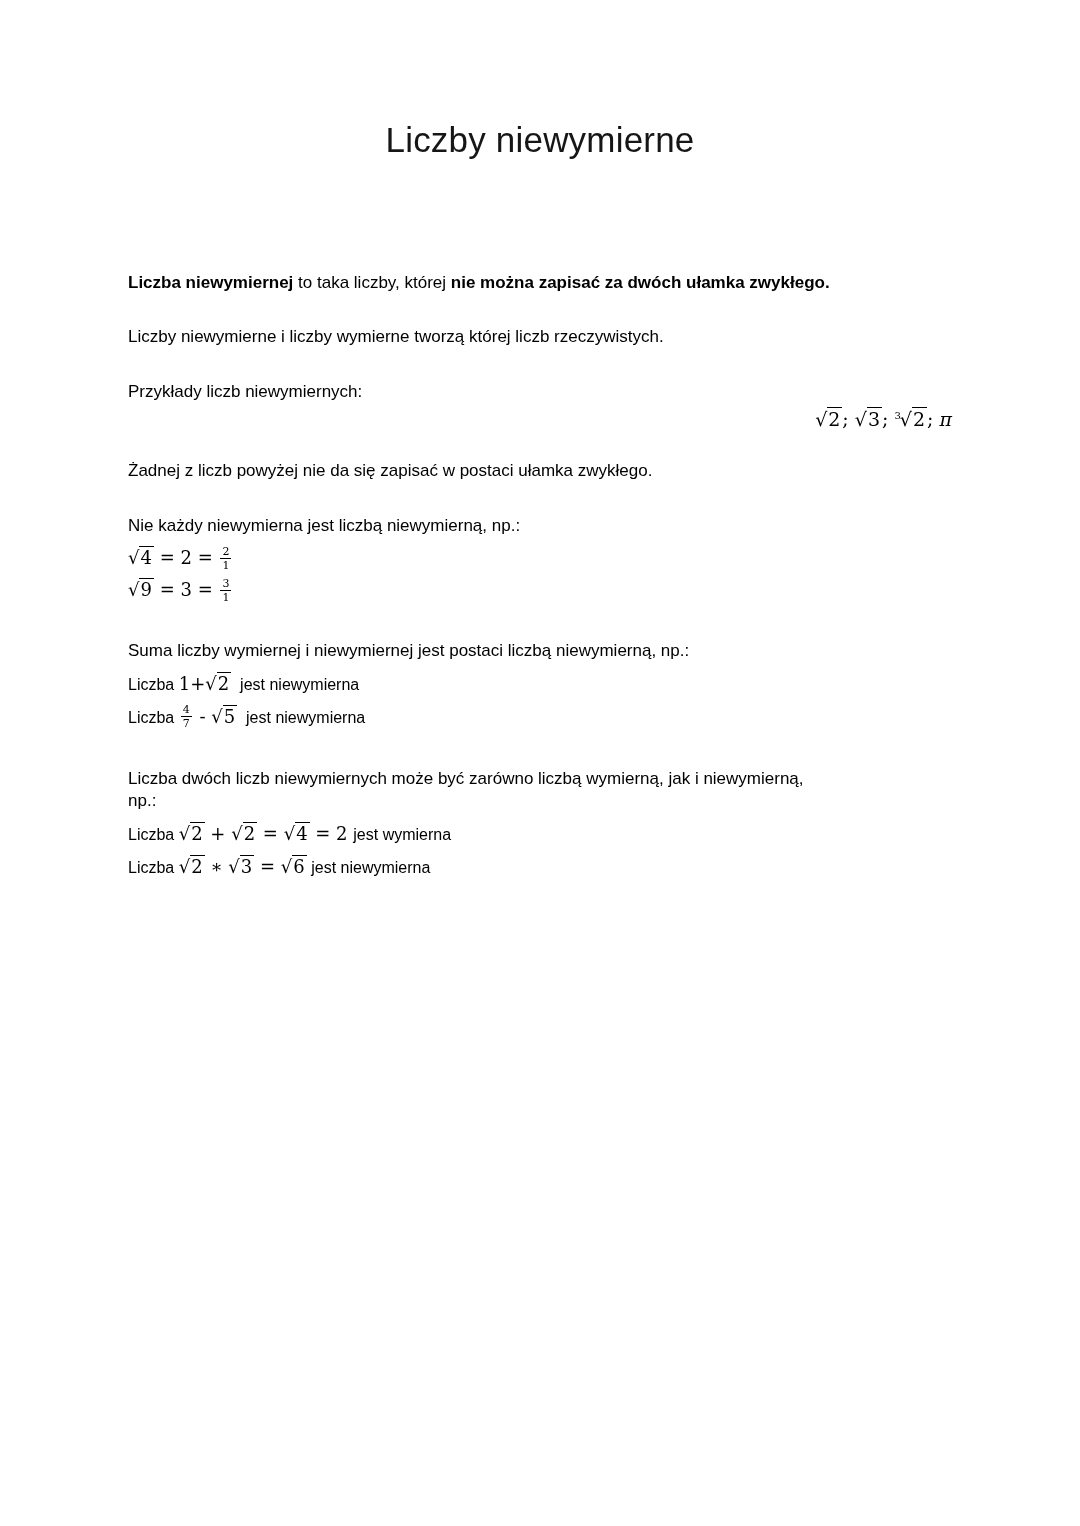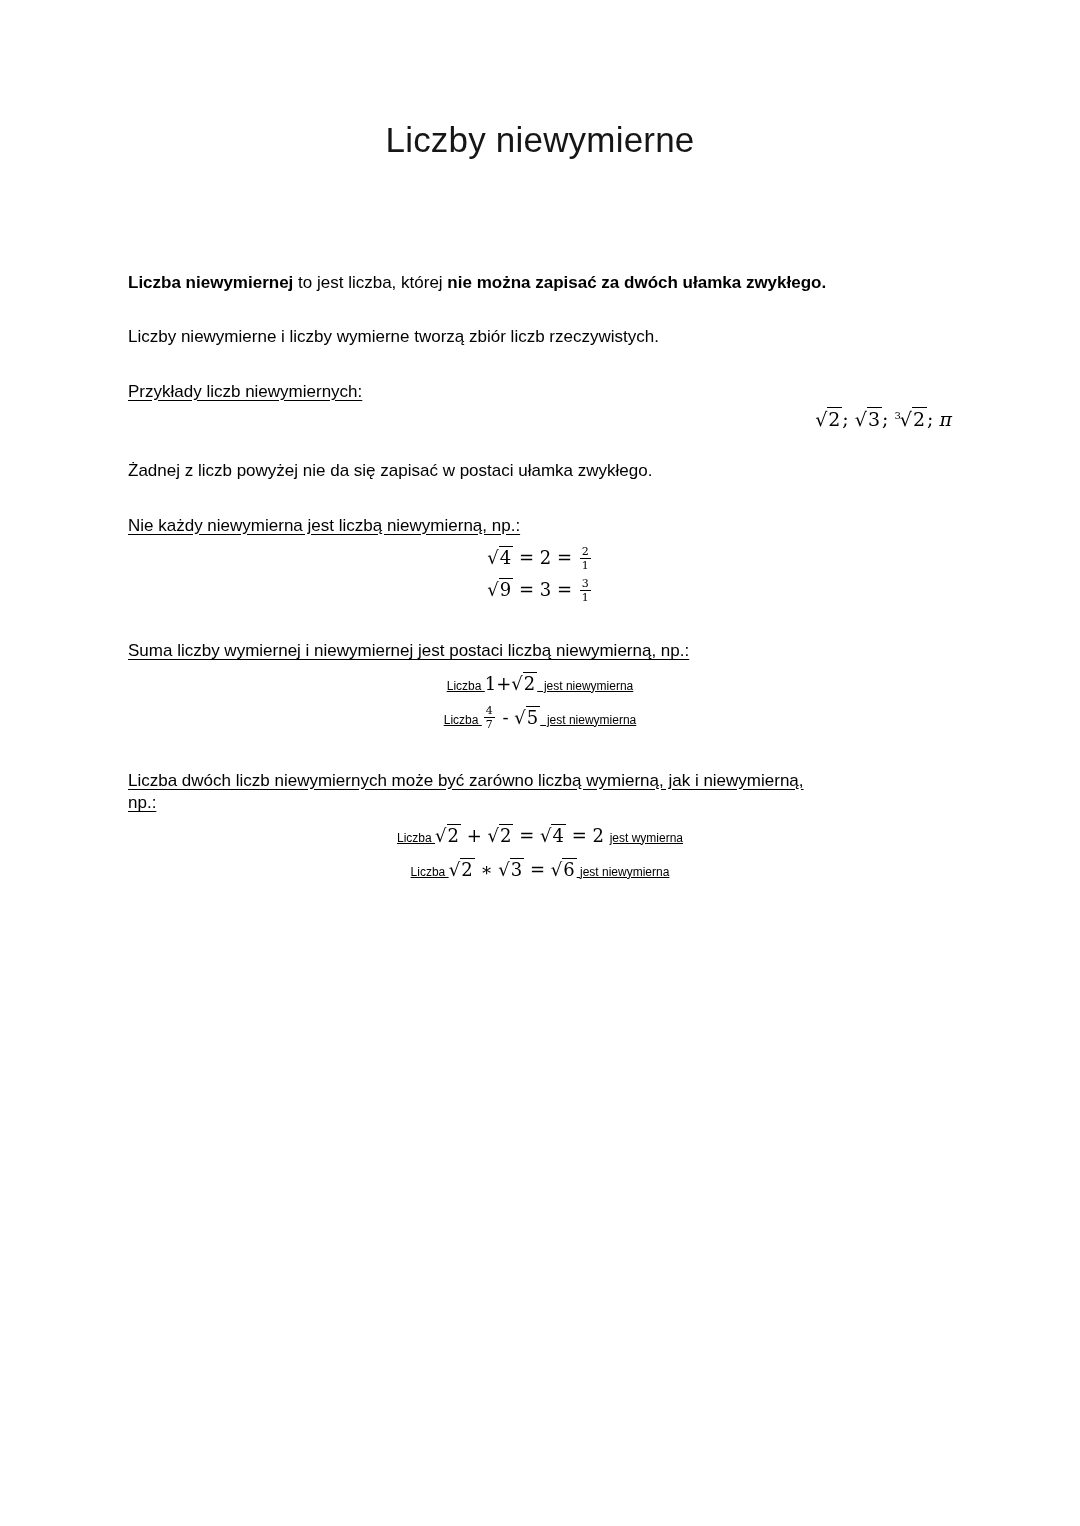--- a/index.html
+++ b/index.html
@@ -32,45 +32,43 @@
     font-size: 17px;
     line-height: 1.32;
     margin: 0 0 32px 0;
   }
   .heading {
     font-size: 17px;
     line-height: 1.32;
     margin: 0 0 5px 0;
   }
   .heading .u {
-    text-decoration: underline;
     text-underline-offset: 3px;
   }
   b, strong { font-weight: 700; }
 
   
   .math-single {
     text-align: right;
     font-family: "DejaVu Serif", serif;
     font-size: 19px;
     margin: 2px 0 30px 0;
   }
   .math-block {
-    text-align: center;
+    text-align: left;
     margin: 2px 0 34px 0;
   }
   .math-line {
     font-family: "DejaVu Serif", serif;
     font-size: 18px;
     line-height: 32px;
   }
   .math-line .sans, .math-single .sans {
     font-family: "Liberation Sans", sans-serif;
-    font-size: 12px;
-    text-decoration: underline;
+    font-size: 16px;
   }
   .sqrt { white-space: nowrap; }
   .sqrt .radicand {
     border-top: 1.4px solid #000;
     padding: 0 2px 0 1px;
   }
   .frac {
     display: inline-flex;
     flex-direction: column;
     align-items: center;
@@ -93,23 +91,23 @@
   }
   i { font-style: italic; }
 </style>
 </head>
 <body>
 
 <div class="page">
 
   <h1 class="title">Liczby niewymierne</h1>
 
-  <p class="para"><strong>Liczba niewymiernej</strong><span> to jest liczba, której </span><strong>nie można zapisać za dwóch ułamka zwykłego.</strong></p>
+  <p class="para"><strong>Liczba niewymiernej</strong><span> to taka liczby, której </span><strong>nie można zapisać za dwóch ułamka zwykłego.</strong></p>
 
-  <p class="para">Liczby niewymierne i liczby wymierne tworzą zbiór liczb rzeczywistych.</p>
+  <p class="para">Liczby niewymierne i liczby wymierne tworzą której liczb rzeczywistych.</p>
 
   <p class="heading"><span class="u">Przykłady liczb niewymiernych:</span></p>
 
   <div class="math-single"><span class="sqrt"><span class="rsign">√</span><span class="radicand">2</span></span><span class="m">; </span><span class="sqrt"><span class="rsign">√</span><span class="radicand">3</span></span><span class="m">; </span><sup class="msup">3</sup><span class="sqrt"><span class="rsign">√</span><span class="radicand">2</span></span><span class="m">; </span><i>π</i></div>
 
   <p class="para">Żadnej z liczb powyżej nie da się zapisać w postaci ułamka zwykłego.</p>
 
   <p class="heading"><span class="u">Nie każdy niewymierna jest liczbą niewymierną, np.:</span></p>
 
   <div class="math-block">

